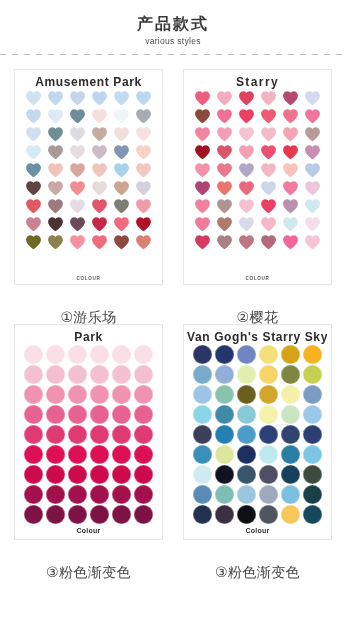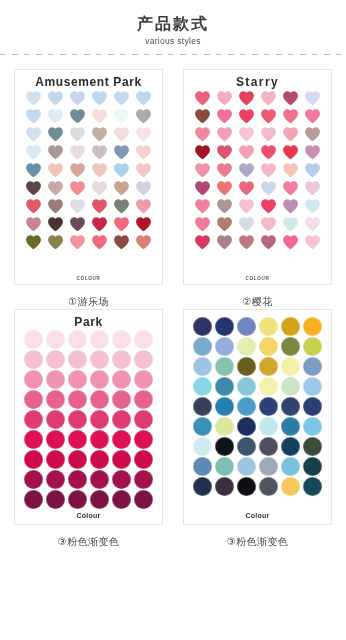--- a/index.html
+++ b/index.html
@@ -83,23 +83,23 @@
     position:absolute;left:0;right:0;bottom:3px;
     text-align:center;
     font-size:4.6px;letter-spacing:0.7px;color:#555;
     font-weight:700;
   }
   .sheet-footer.cap{
     font-size:7px;letter-spacing:0.2px;font-weight:600;color:#2f2f2f;bottom:5px;
   }
 
   .caption{
-    margin-top:10px;
+    margin-top:25px;
     font-family:"DejaVu Sans","Liberation Sans",sans-serif;
-    font-size:10px;color:#444;letter-spacing:0.4px;
+    font-size:14px;color:#444;letter-spacing:0.4px;
     height:14px;line-height:14px;
   }
 </style>
 </head>
 <body>
 
 <div class="page">
 
   <div class="header">
     <div class="title-cn">产品款式</div>
@@ -724,20 +724,21 @@
             <div class="dot" style="background: rgb(125, 19, 68);"></div>
             <div class="dot" style="background: rgb(125, 19, 68);"></div>
             <div class="dot" style="background: rgb(125, 19, 68);"></div>
           </div>
           <div class="sheet-footer cap">Colour</div>
         </div>
         <div class="caption">③粉色渐变色</div>
       </div>
       <div class="cell">
         <div class="sheet">
+          <div class="sheet-title">Van Gogh's Starry Sky</div>
           <div class="grid dots">
             <div class="dot" style="background: rgb(44, 53, 102);"></div>
             <div class="dot" style="background: rgb(35, 54, 110);"></div>
             <div class="dot" style="background: rgb(113, 133, 192);"></div>
             <div class="dot" style="background: rgb(242, 224, 122);"></div>
             <div class="dot" style="background: rgb(212, 163, 22);"></div>
             <div class="dot" style="background: rgb(247, 178, 33);"></div>
             <div class="dot" style="background: rgb(120, 170, 201);"></div>
             <div class="dot" style="background: rgb(147, 174, 219);"></div>
             <div class="dot" style="background: rgb(226, 237, 176);"></div>

